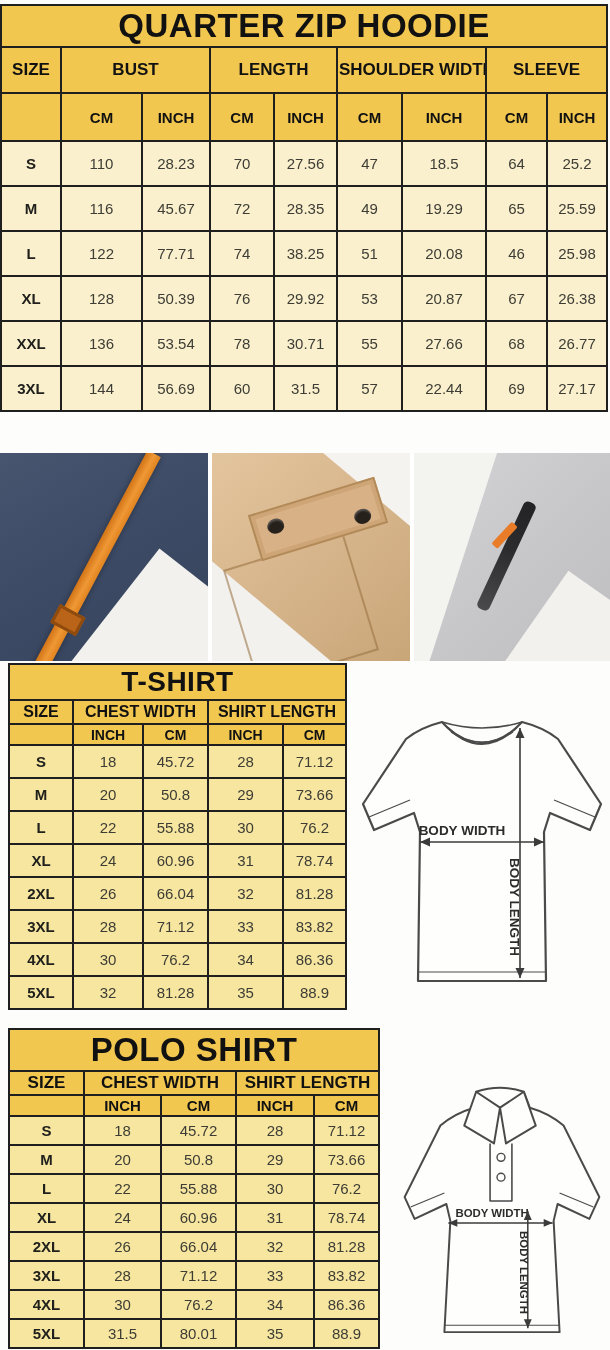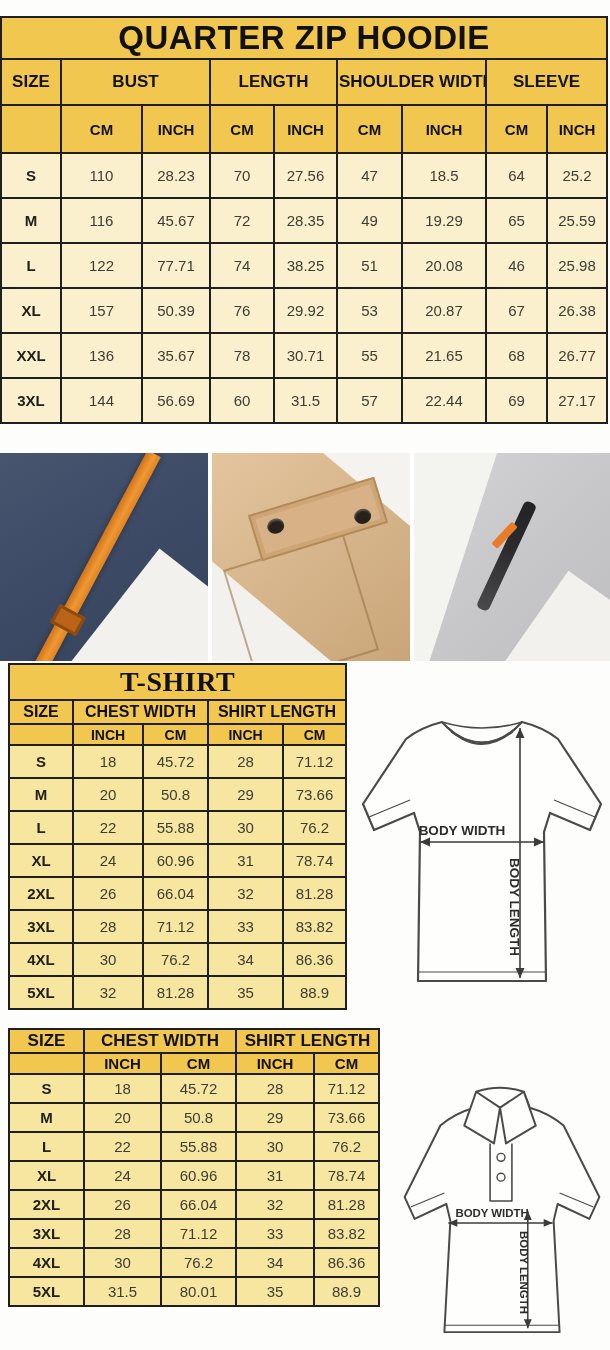--- a/index.html
+++ b/index.html
@@ -12,29 +12,29 @@
   table.sheet{border-collapse:collapse;table-layout:fixed;position:absolute;}
   table.sheet td{
     border:2px solid #1f1f1f;text-align:center;vertical-align:middle;
     overflow:hidden;white-space:nowrap;
   }
   tr.title-row td{background:#F2C750;font-weight:800;letter-spacing:.5px;}
   tr.group-row td,tr.unit-row td{background:#F2C750;font-weight:bold;}
   td.size-cell{font-weight:bold;color:#20201c;}
   td.value-cell{color:#3d3d35;}
 
-  table.hoodie{left:0;top:16px;width:506px;background:#FAF0CD;}
+  table.hoodie{left:0;top:4px;width:506px;background:#FAF0CD;}
   table.hoodie tr.title-row{height:40px;} table.hoodie tr.title-row td{font-size:33px;}
   table.hoodie tr.group-row{height:46px;} table.hoodie tr.group-row td{font-size:17px;}
   table.hoodie tr.unit-row{height:48px;}  table.hoodie tr.unit-row td{font-size:15px;}
   table.hoodie tbody[data-rows] tr{height:45px;}
   table.hoodie tbody[data-rows] td{font-size:15px;}
 
   table.tshirt{left:8px;top:663px;width:337px;background:#F7E6A0;}
-  table.tshirt tr.title-row{height:35px;font-family:Liberation Serif, serif;} table.tshirt tr.title-row td{font-size:28px;}
+  table.tshirt tr.title-row{height:35px;} table.tshirt tr.title-row td{font-size:28px;}
   table.tshirt tr.group-row{height:24px;} table.tshirt tr.group-row td{font-size:16px;}
   table.tshirt tr.unit-row{height:21px;}  table.tshirt tr.unit-row td{font-size:14px;}
   table.tshirt tbody[data-rows] tr{height:33px;}
   table.tshirt tbody[data-rows] td{font-size:15px;}
 
   table.polo{left:8px;top:1028px;width:370px;background:#F7E6A0;}
   table.polo tr.title-row{height:42px;} table.polo tr.title-row td{font-size:33px;}
   table.polo tr.group-row{height:24px;} table.polo tr.group-row td{font-size:17px;}
   table.polo tr.unit-row{height:20px;}  table.polo tr.unit-row td{font-size:15px;}
   table.polo tbody[data-rows] tr{height:29px;}
@@ -159,37 +159,37 @@
           <td class="value-cell">77.71</td>
           <td class="value-cell">74</td>
           <td class="value-cell">38.25</td>
           <td class="value-cell">51</td>
           <td class="value-cell">20.08</td>
           <td class="value-cell">46</td>
           <td class="value-cell">25.98</td>
         </tr>
         <tr>
           <td class="size-cell">XL</td>
-          <td class="value-cell">157</td>
+          <td class="value-cell">128</td>
           <td class="value-cell">50.39</td>
           <td class="value-cell">76</td>
           <td class="value-cell">29.92</td>
           <td class="value-cell">53</td>
           <td class="value-cell">20.87</td>
           <td class="value-cell">67</td>
           <td class="value-cell">26.38</td>
         </tr>
         <tr>
           <td class="size-cell">XXL</td>
           <td class="value-cell">136</td>
-          <td class="value-cell">35.67</td>
+          <td class="value-cell">53.54</td>
           <td class="value-cell">78</td>
           <td class="value-cell">30.71</td>
           <td class="value-cell">55</td>
-          <td class="value-cell">21.65</td>
+          <td class="value-cell">27.66</td>
           <td class="value-cell">68</td>
           <td class="value-cell">26.77</td>
         </tr>
         <tr>
           <td class="size-cell">3XL</td>
           <td class="value-cell">144</td>
           <td class="value-cell">56.69</td>
           <td class="value-cell">60</td>
           <td class="value-cell">31.5</td>
           <td class="value-cell">57</td>
@@ -337,20 +337,23 @@
 
   <table class="sheet polo">
     <colgroup>
       <col style="width:75px">
         <col style="width:77px">
         <col style="width:75px">
       <col style="width:78px">
         <col style="width:65px">
     </colgroup>
     <tbody>
+      <tr class="title-row">
+        <td colspan="5">POLO SHIRT</td>
+      </tr>
       <tr class="group-row">
         <td>SIZE</td>
         <td colspan="2">CHEST WIDTH</td>
         <td colspan="2">SHIRT LENGTH</td>
       </tr>
       <tr class="unit-row">
         <td></td>
         <td>INCH</td>
         <td>CM</td>
         <td>INCH</td>

